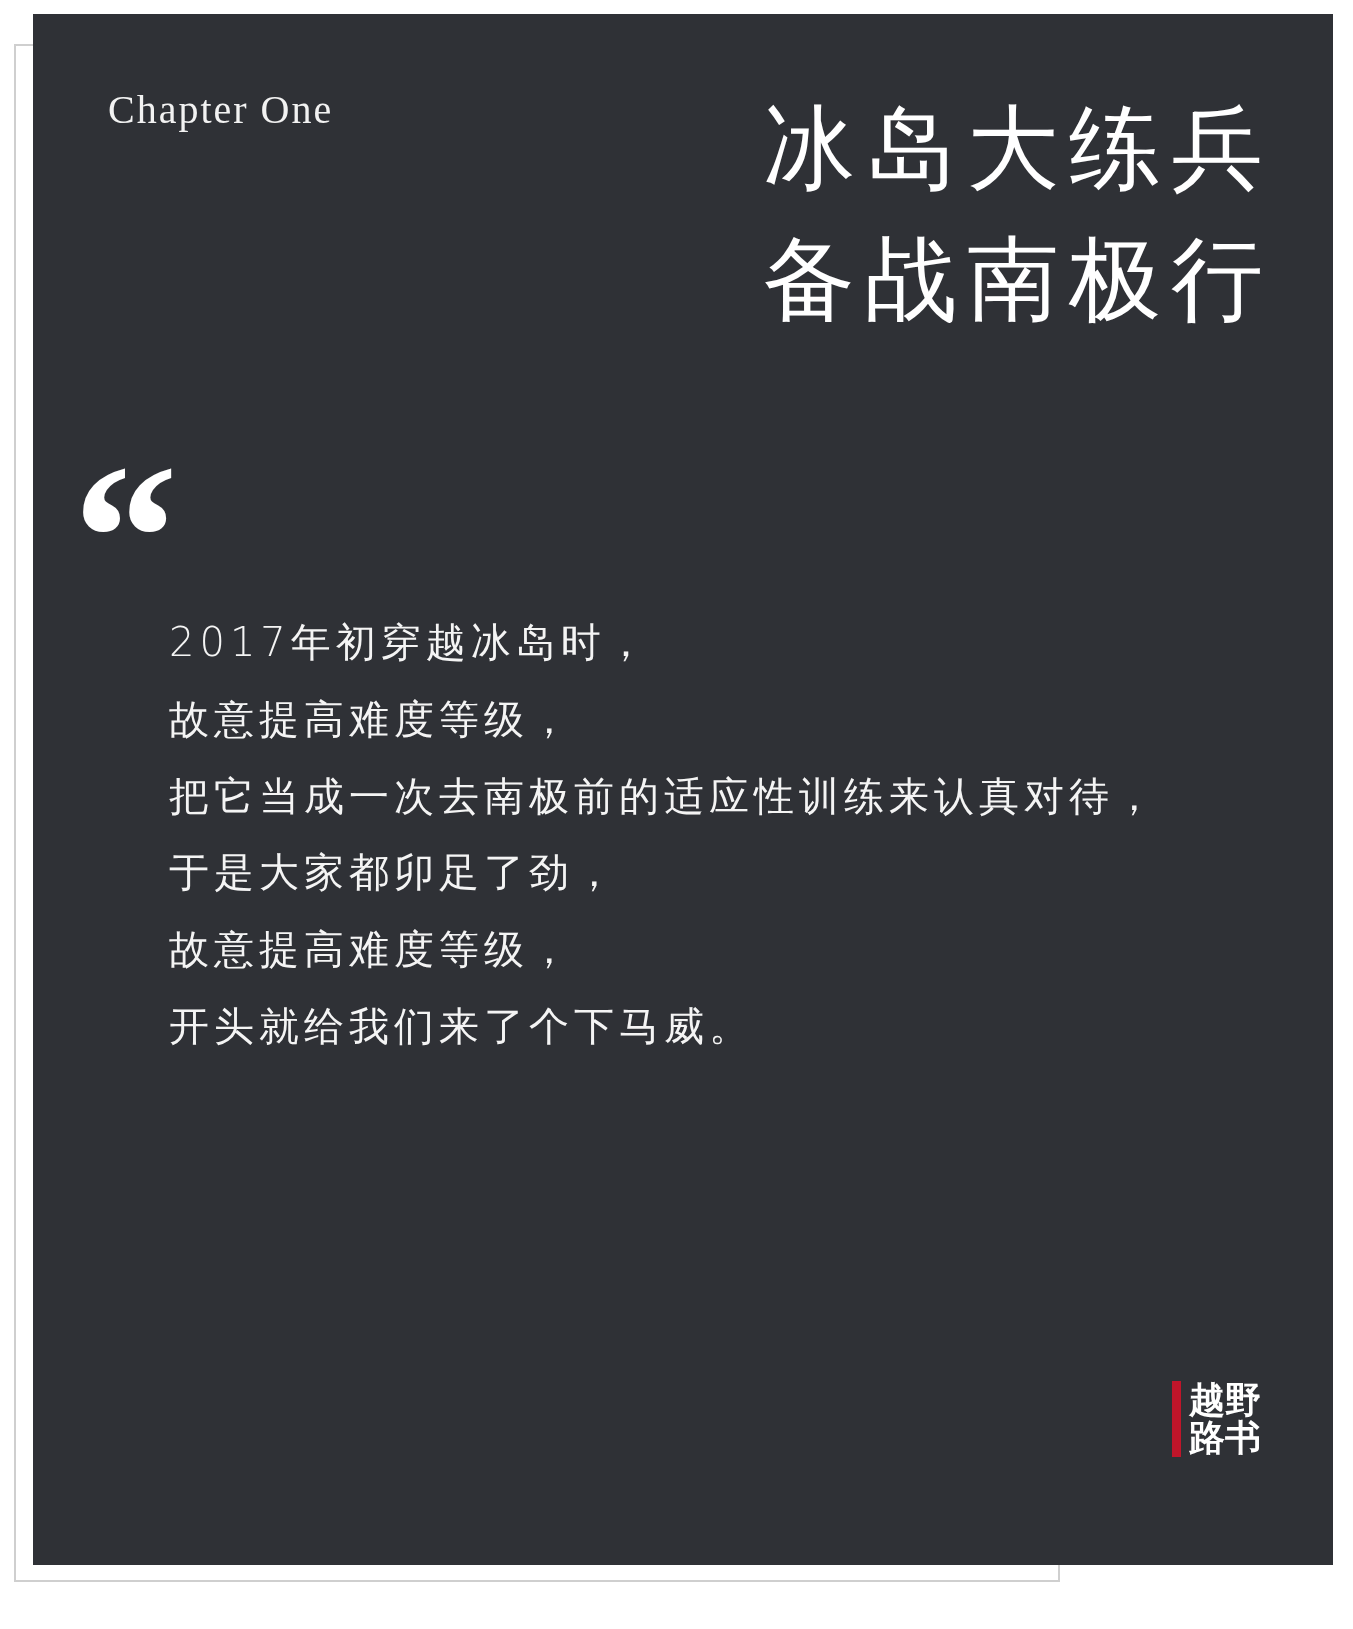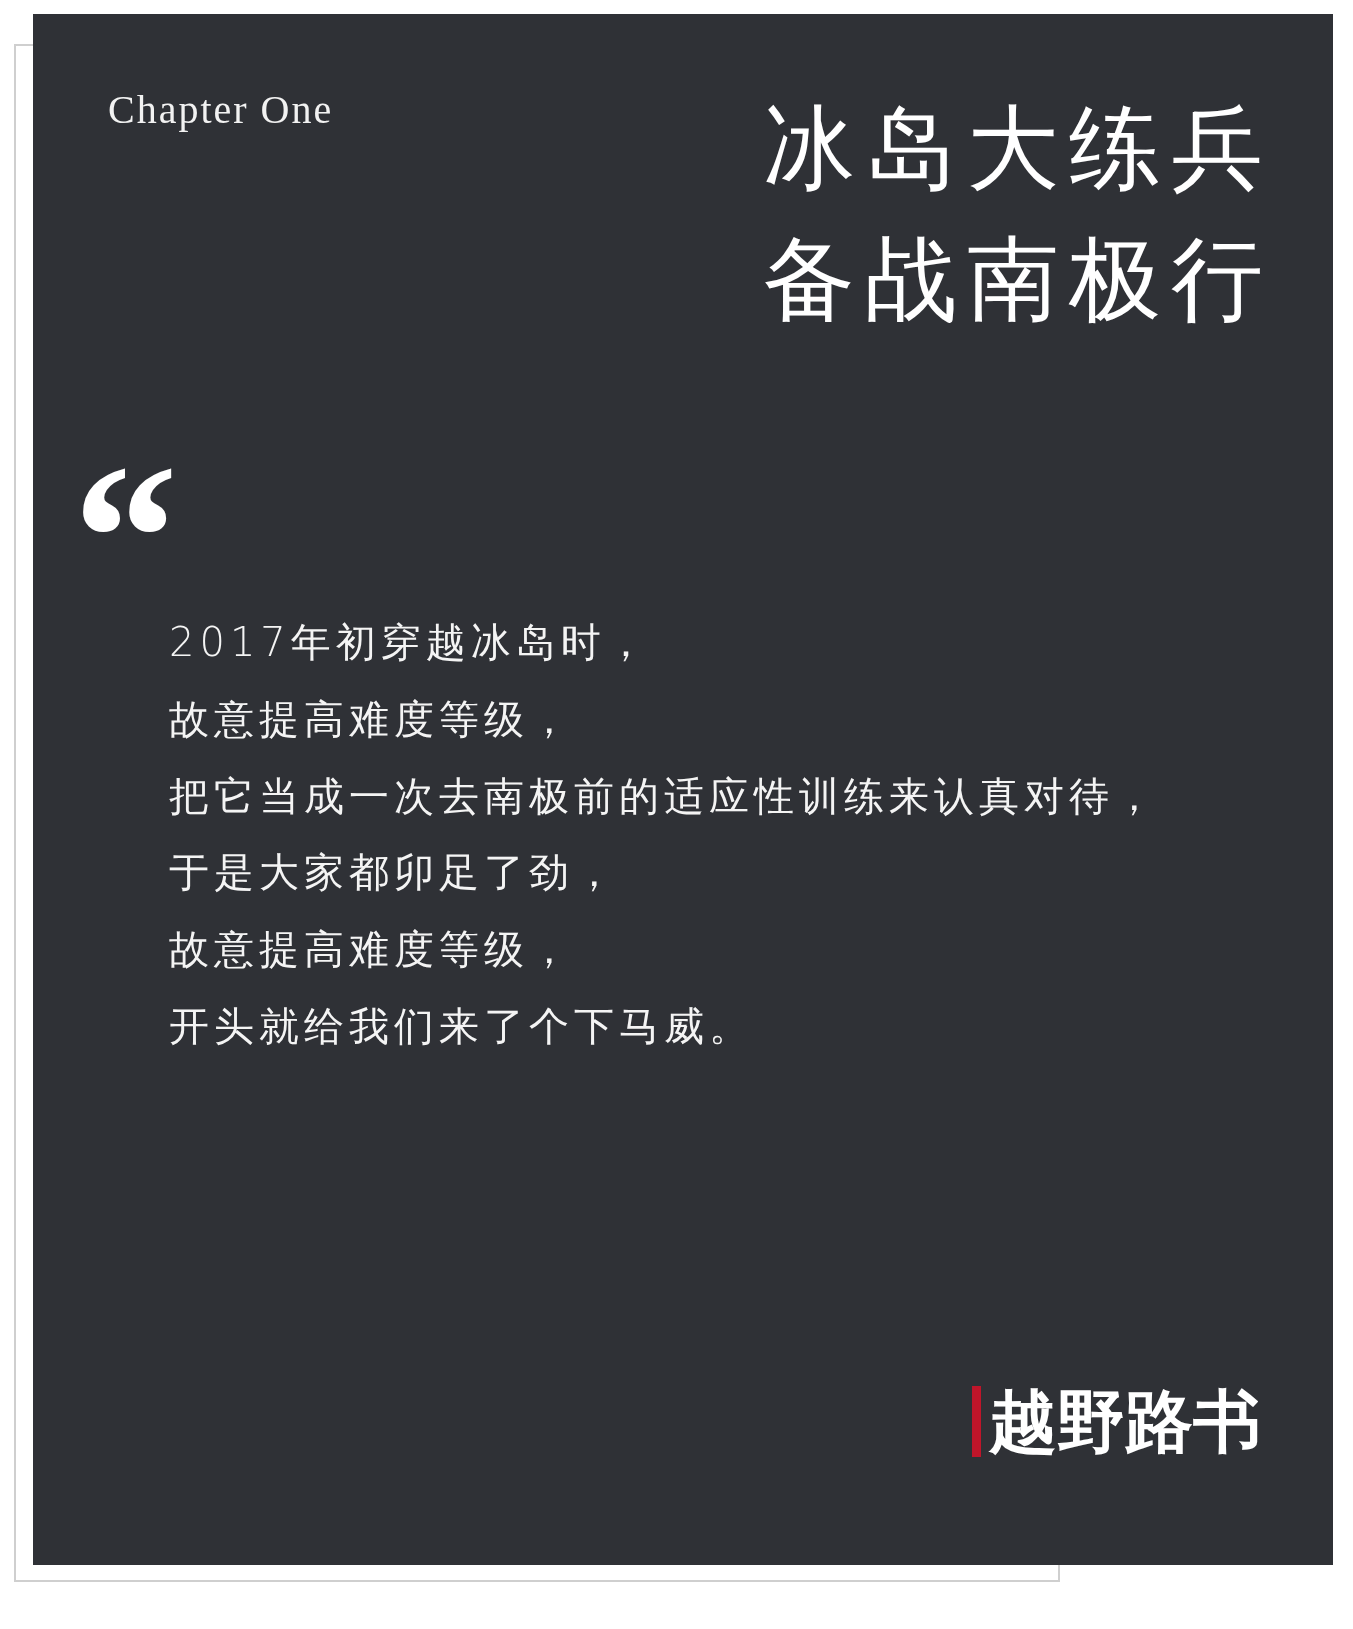--- a/index.html
+++ b/index.html
@@ -112,25 +112,26 @@
     align-items: stretch;
     z-index: 3;
   }
   #logo .logo-bar {
     width: 9px;
     background: #c0152a;
     margin-right: 8px;
   }
   #logo .logo-chars {
     display: flex;
+    flex-direction: column;
     justify-content: flex-start;
     color: #ffffff;
     font-family: "DejaVu Sans", sans-serif;
     font-weight: 700;
-    font-size: 68px;
+    font-size: 36px;
     line-height: 1.05;
     letter-spacing: 0px;
   }
   #logo .logo-chars span {
     display: block;
     white-space: nowrap;
   }
 </style>
 </head>
 <body>

